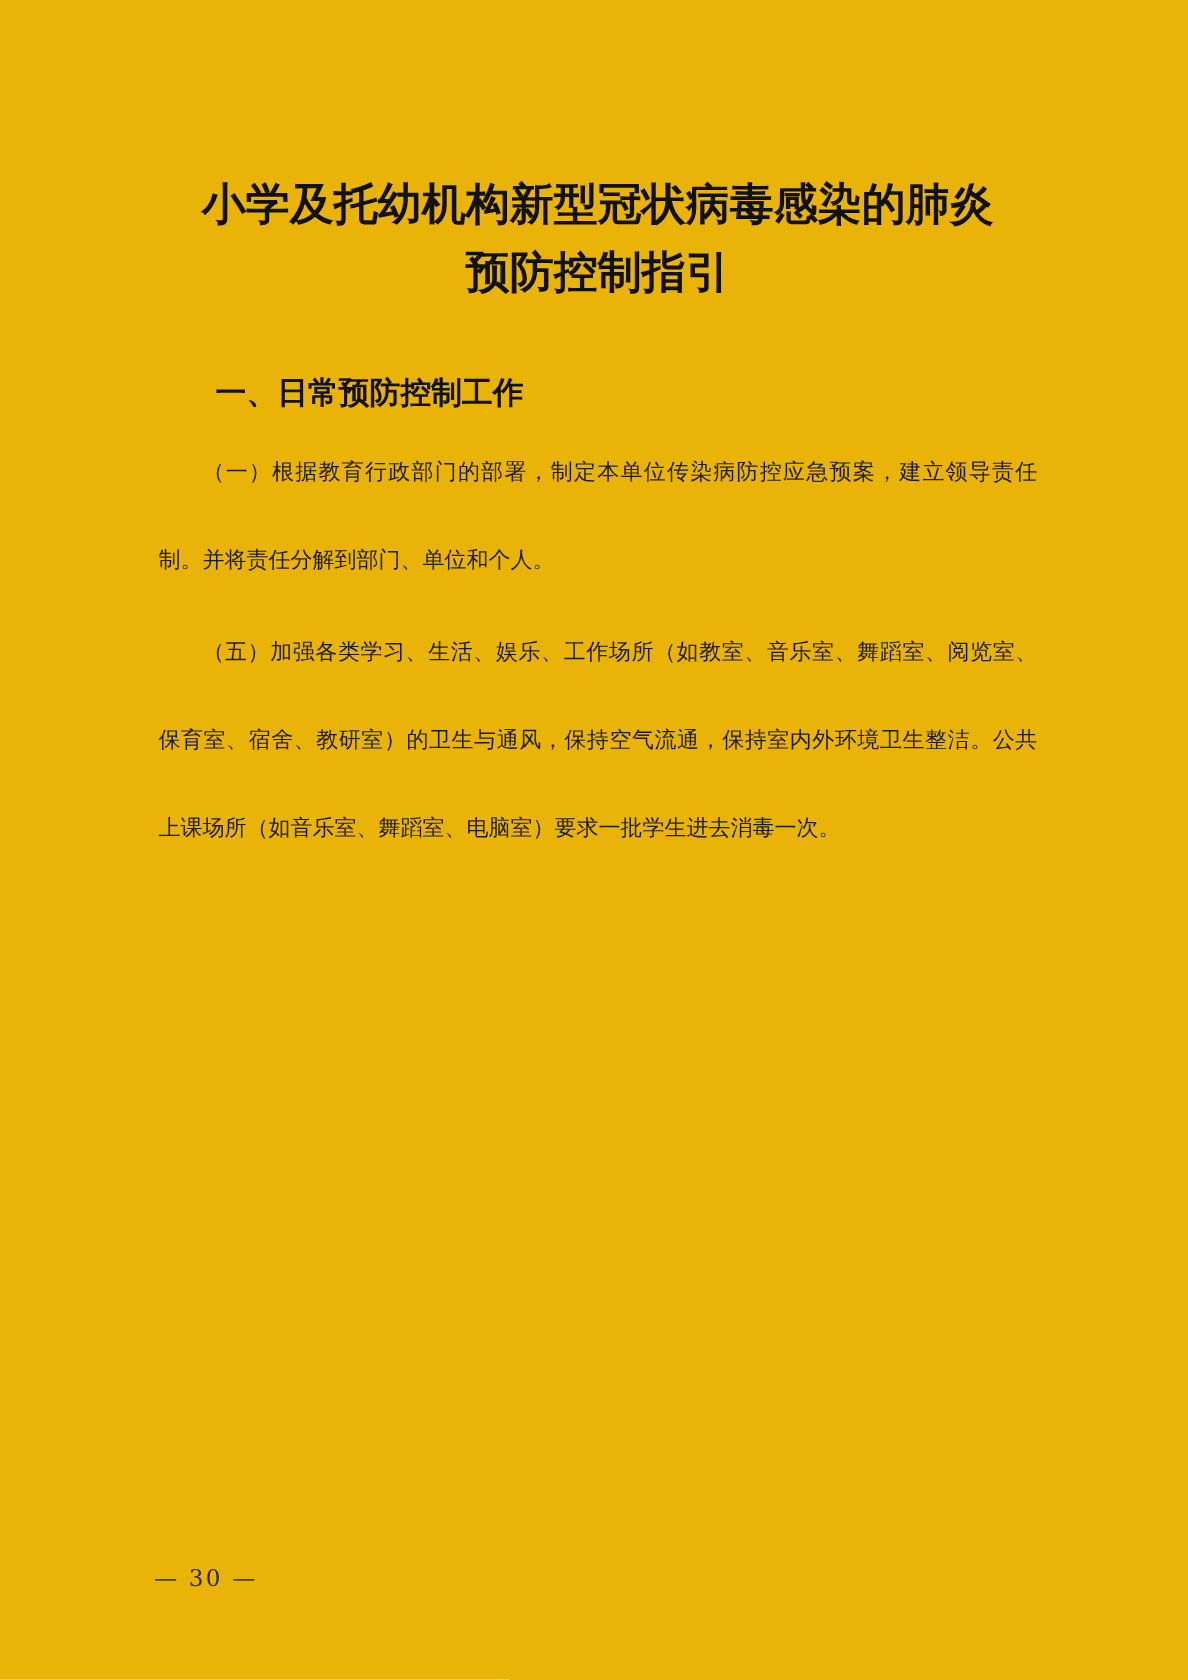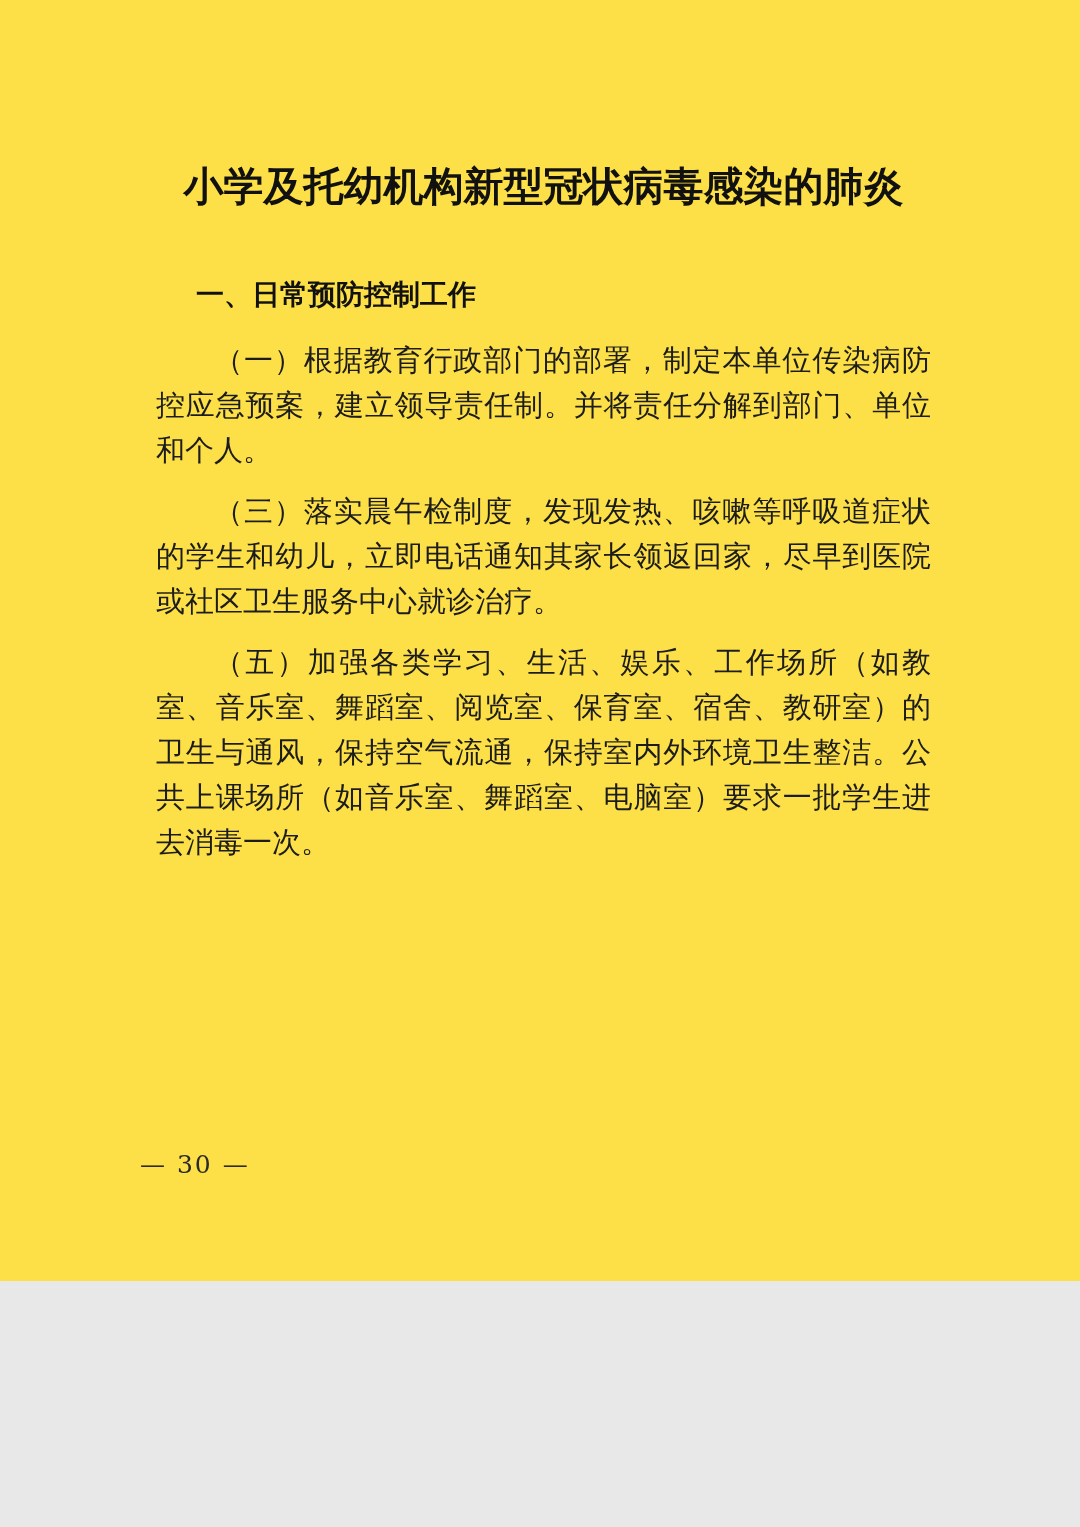--- a/index.html
+++ b/index.html
@@ -1,21 +1,21 @@
 <!DOCTYPE html>
 <html lang="zh"><head>
 <meta charset="utf-8">
 <style>
   html, body { margin: 0; padding: 0; background: #e8e8e8; }
   .page {
     position: relative;
     width: 1080px;
-    height: 1281px;
+    height: 1527px;
     margin: 0 auto;
-    background: #fde047;
+    background: #eab308;
     color: #1c1c1c;
     box-sizing: border-box;
     overflow: hidden;
     font-family: "DejaVu Serif", "Liberation Serif", serif;
   }
   .content {
     padding: 155px 133px 0 140px;
   }
   .title {
     margin: 0 0 50px 0;
@@ -31,48 +31,48 @@
     margin: 0;
     font-family: "DejaVu Sans", "Liberation Sans", sans-serif;
     font-weight: 700;
     font-size: 28px;
     line-height: 55px;
     text-indent: 2em;
     color: #111111;
   }
   .body-text { margin: 0; }
   .para {
-    margin: 16px;
-    font-size: 29px;
-    line-height: 45px;
+    margin: 4px;
+    font-size: 20px;
+    line-height: 80px;
     text-indent: 2em;
     text-align: justify;
     text-align-last: left;
     word-break: break-all;
     color: #1c1c1c;
   }
   .footer {
     position: absolute;
     left: 140px;
-    bottom: 102px;
-    font-size: 25px;
+    bottom: 80px;
+    font-size: 21px;
     letter-spacing: 2px;
     color: #2a2a2a;
     font-family: "DejaVu Serif", "Liberation Serif", serif;
   }
 </style>
 </head>
 <body>
 
 <div class="page">
   <div class="content">
     <h1 class="title">
       <span class="title-line">小学及托幼机构新型冠状病毒感染的肺炎</span>
+      <span class="title-line">预防控制指引</span>
     </h1>
     <h2 class="section-heading">一、日常预防控制工作</h2>
     <div class="body-text">
         <p class="para">（一）根据教育行政部门的部署，制定本单位传染病防控应急预案，建立领导责任制。并将责任分解到部门、单位和个人。</p>
-        <p class="para">（三）落实晨午检制度，发现发热、咳嗽等呼吸道症状的学生和幼儿，立即电话通知其家长领返回家，尽早到医院或社区卫生服务中心就诊治疗。</p>
         <p class="para">（五）加强各类学习、生活、娱乐、工作场所（如教室、音乐室、舞蹈室、阅览室、保育室、宿舍、教研室）的卫生与通风，保持空气流通，保持室内外环境卫生整洁。公共上课场所（如音乐室、舞蹈室、电脑室）要求一批学生进去消毒一次。</p>
       </div>
   </div>
   <div class="footer">— 30 —</div>
 </div>
 
 </body></html>

